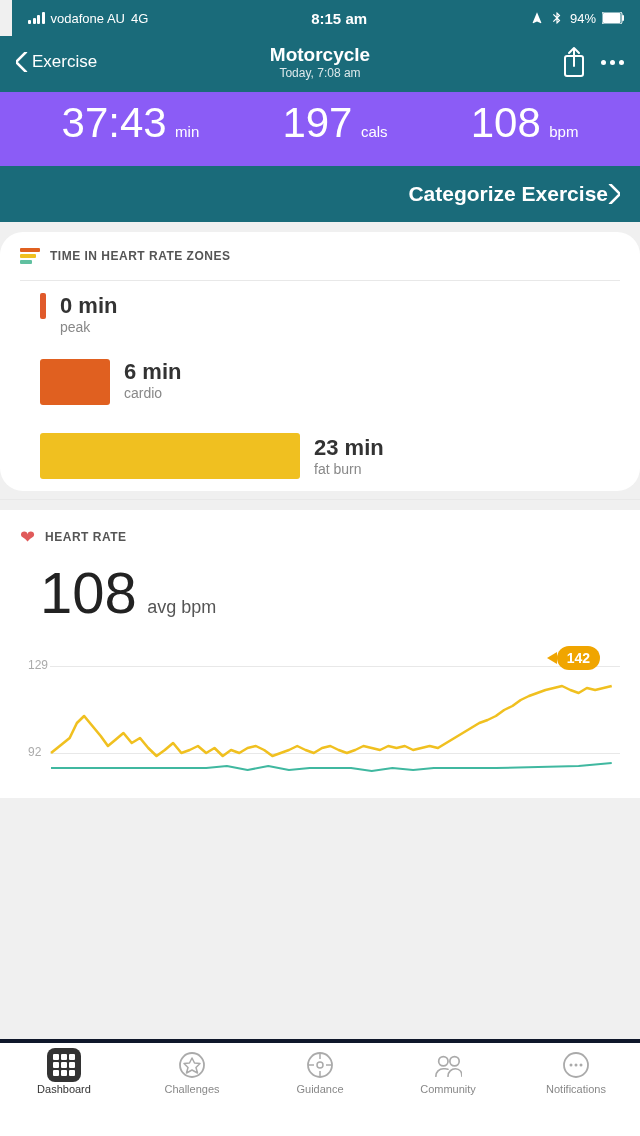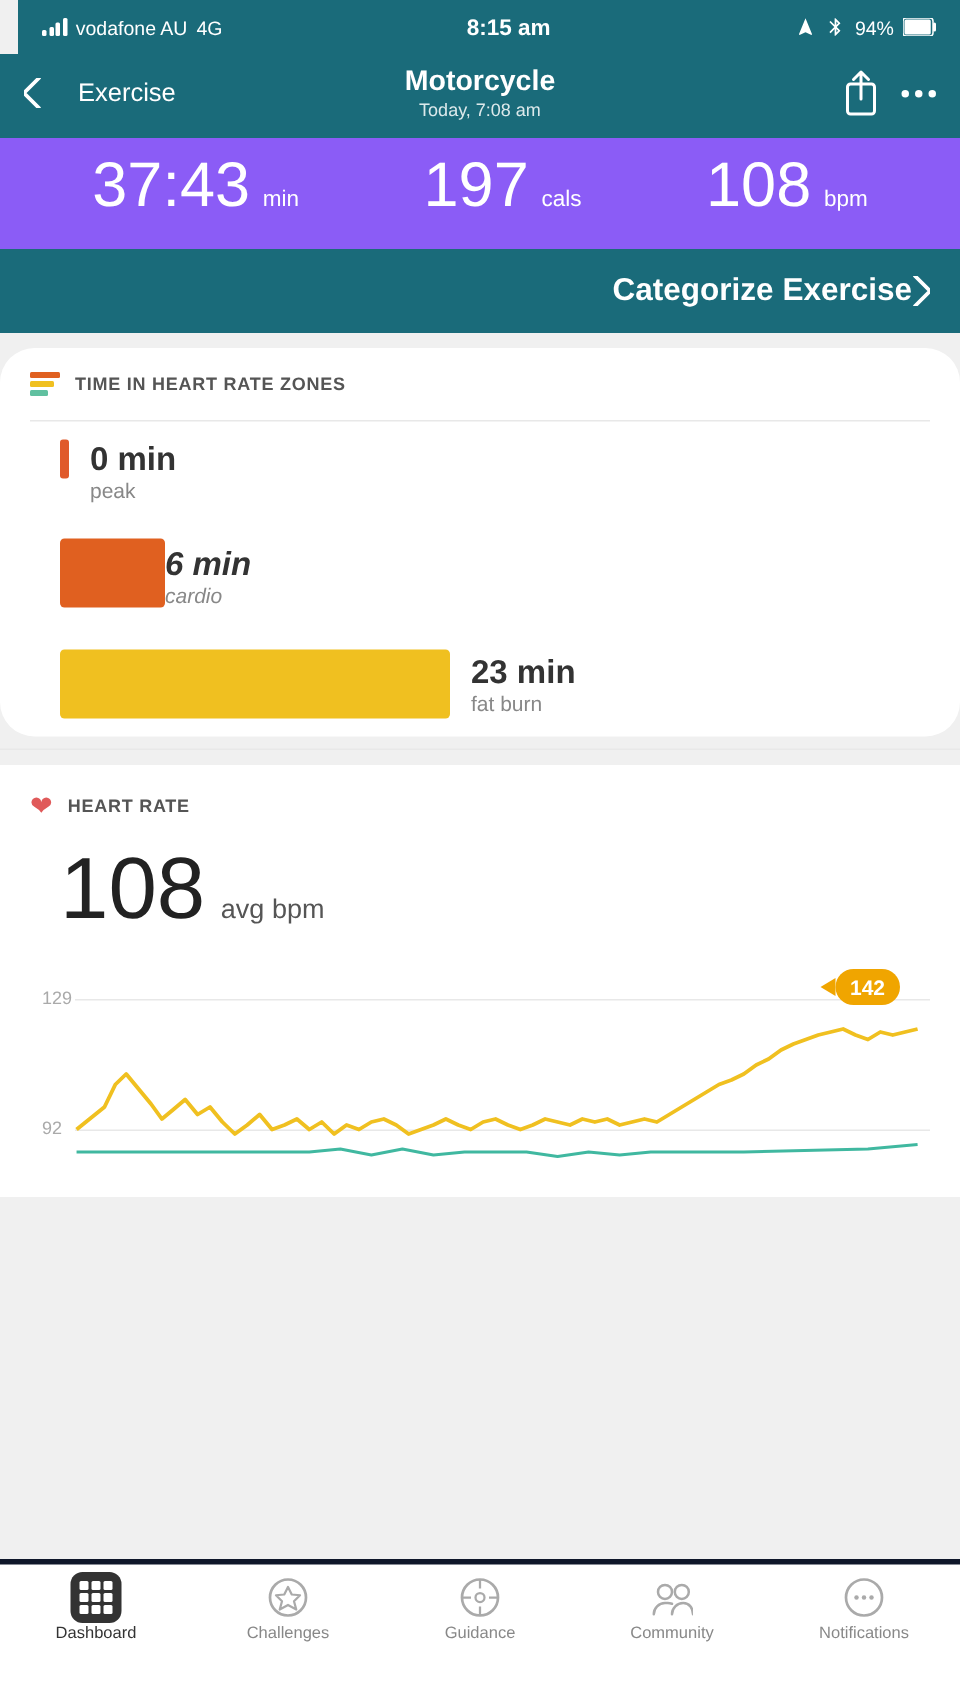--- a/index.html
+++ b/index.html
@@ -40,21 +40,21 @@
       color: white;
       display: flex;
       align-items: center;
       justify-content: space-between;
       padding: 10px 16px 14px;
       position: relative;
     }
     .nav-back {
       display: flex;
       align-items: center;
-      gap: 20px;
+      gap: 0;
       font-size: 17px;
       color: white;
       cursor: pointer;
       justify-content: space-between;
     }
     .nav-title {
       text-align: center;
       position: absolute;
       left: 50%;
       transform: translateX(-50%);
@@ -390,21 +390,21 @@
   <div class="peak-row">
     <div class="peak-bar-area">
       <div class="peak-bar-indicator"></div>
     </div>
     <div class="peak-info">
       <div class="peak-time">0 min</div>
       <div class="peak-name">peak</div>
     </div>
   </div>
 
-  <div style="display:flex;align-items:flex-end;padding:6px 20px;font-style:italic;">
+  <div style="display:flex;align-items:flex-start;padding:6px 20px;gap:14px;">
     <div style="width:70px;height:46px;background:#e06020;border-radius:3px;flex-shrink:0;"></div>
     <div>
       <div style="font-size:22px;font-weight:700;color:#333;">6 min</div>
       <div style="font-size:14px;color:#888;">cardio</div>
     </div>
   </div>
 
   <div style="display:flex;align-items:center;padding:6px 20px;gap:14px;margin-top:16px;">
     <div style="width:260px;height:46px;background:#f0c020;border-radius:3px;flex-shrink:0;"></div>
     <div>

